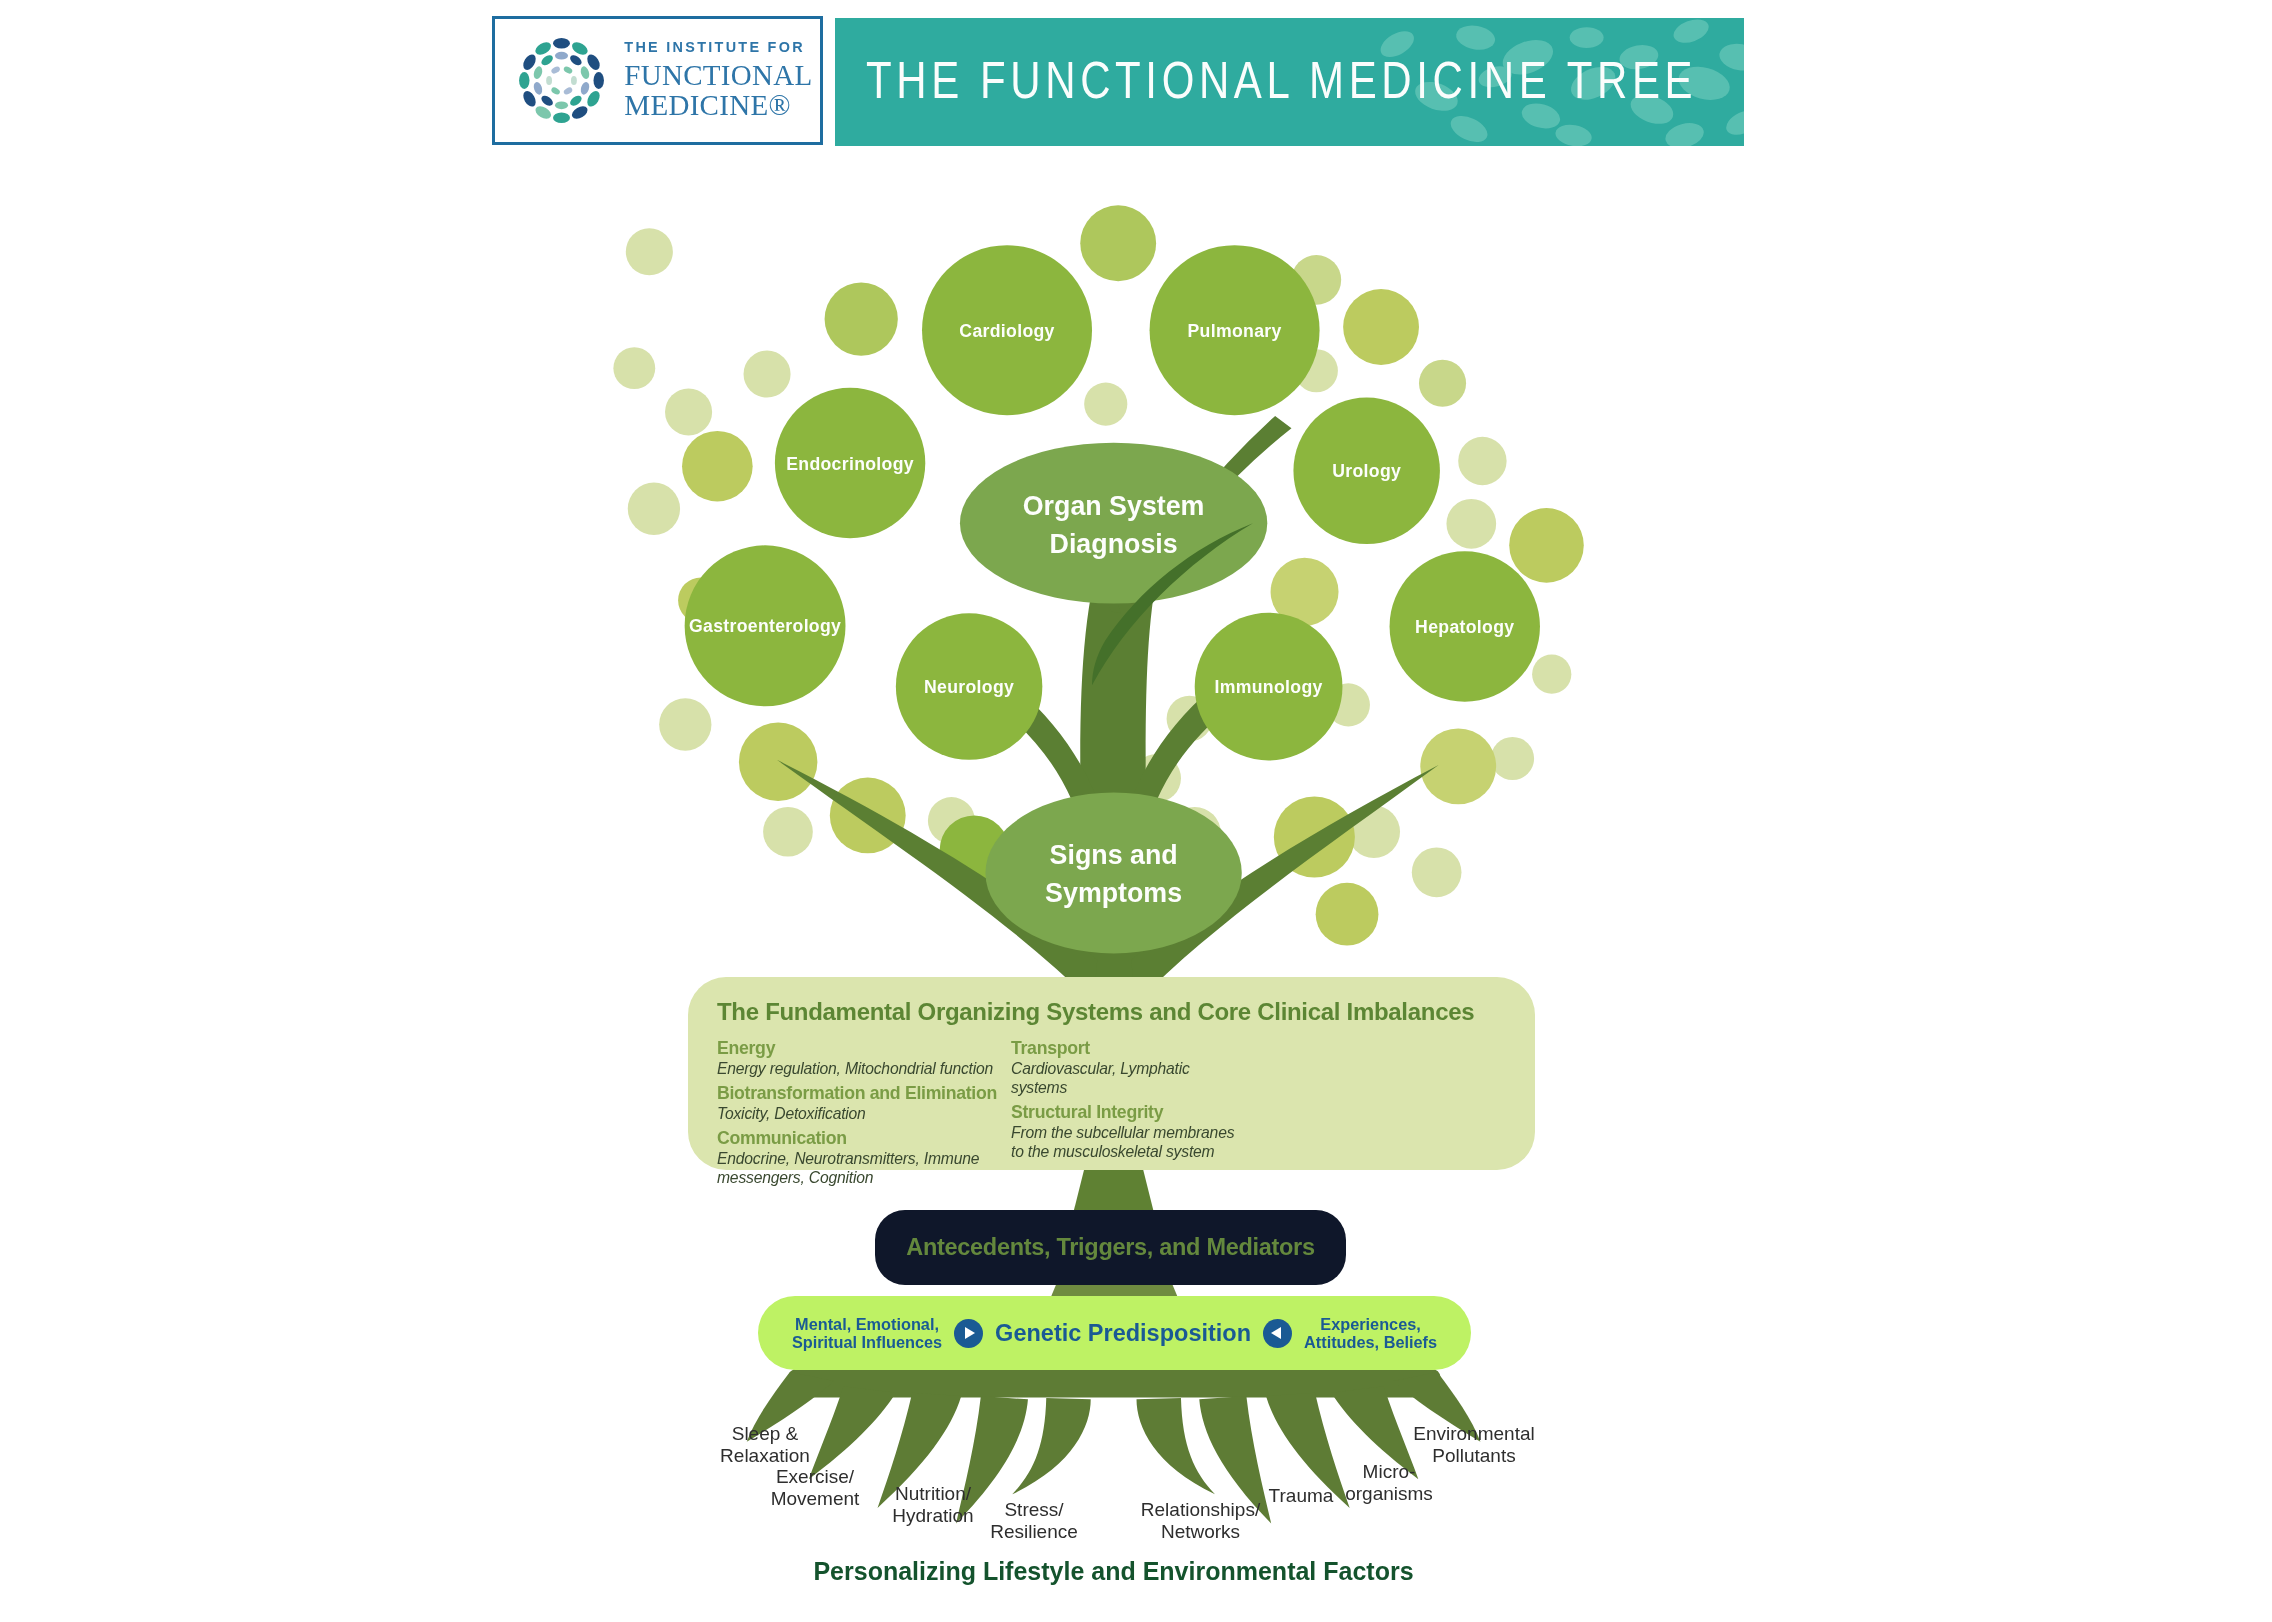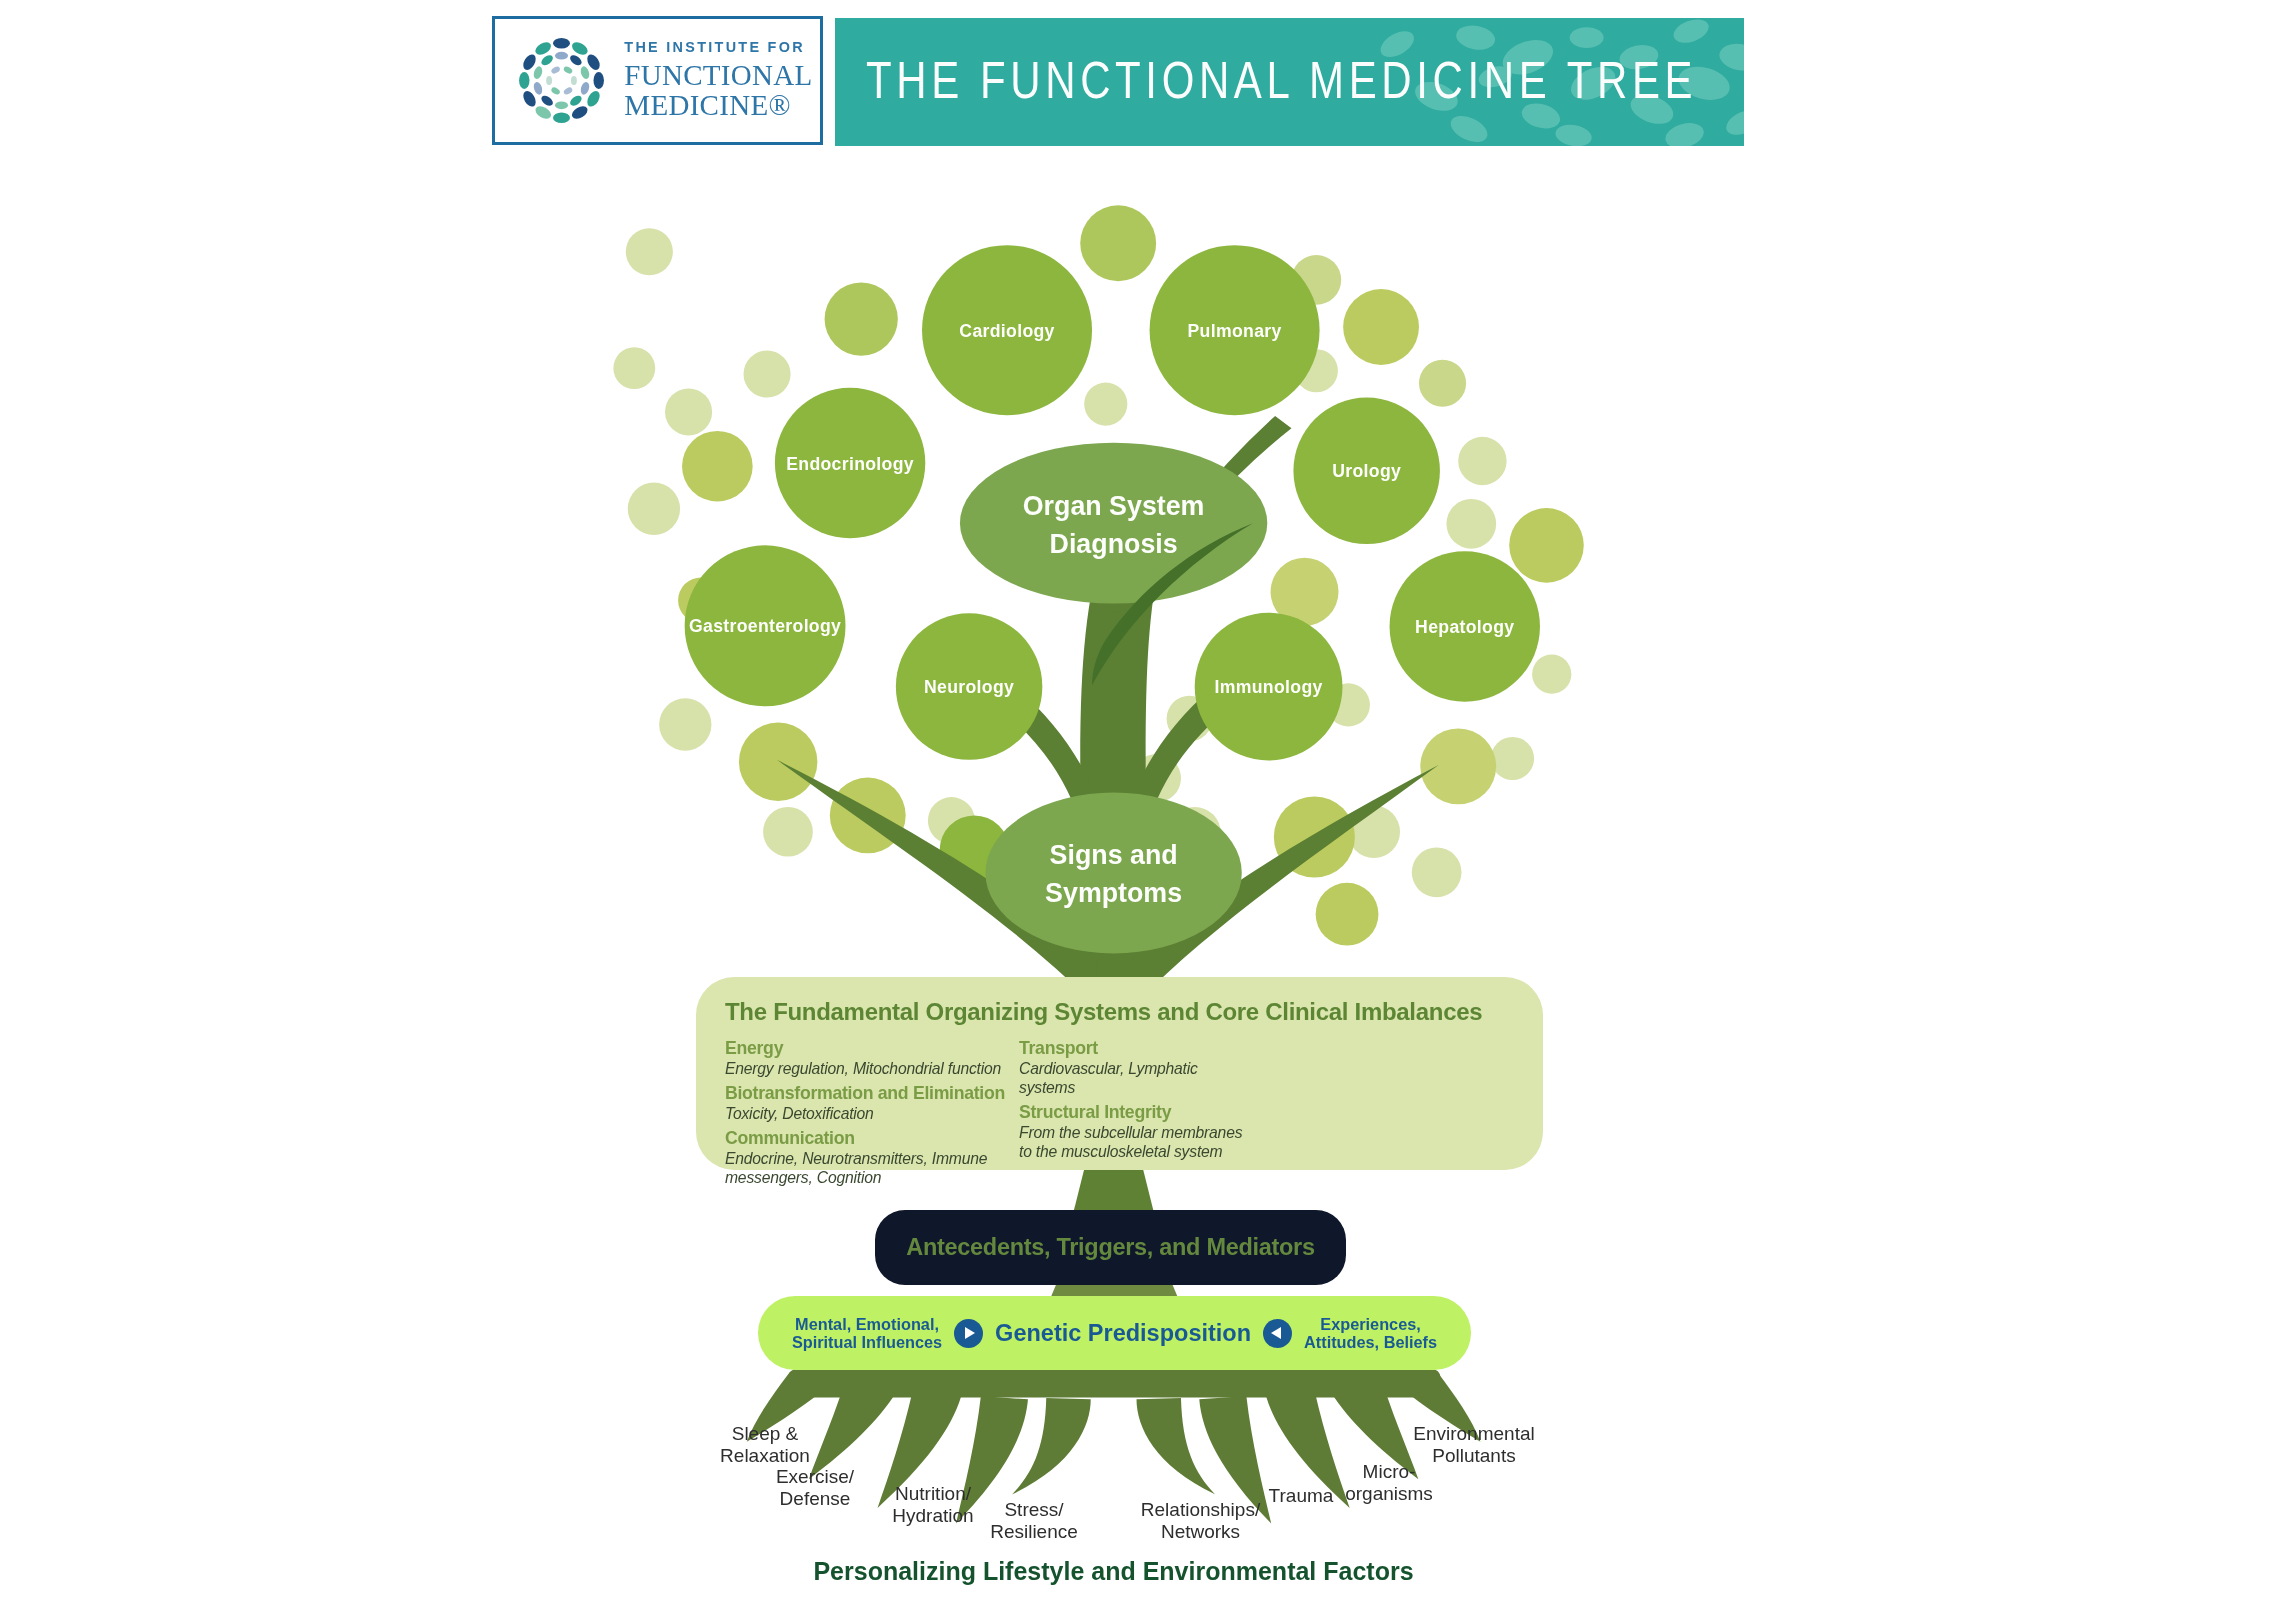--- a/index.html
+++ b/index.html
@@ -13,21 +13,21 @@
   #logo-text{display:flex;flex-direction:column;line-height:1.02;color:#2E75A8;}
   #logo-text .l1{font-size:14.4px;font-weight:bold;letter-spacing:2.3px;margin-bottom:6px;}
   #logo-text .l2,#logo-text .l3{font-family:"Liberation Serif",serif;font-size:29px;letter-spacing:0.3px;}
   #banner{left:835px;top:17.7px;width:909px;height:128px;background:#2FAB9F;overflow:hidden;}
   #banner-title{position:absolute;left:31px;top:50%;transform:translateY(-52%) scaleY(1.22);
                 color:#FAFDFC;font-size:42px;font-weight:400;letter-spacing:4.6px;white-space:nowrap;}
 
   
   .lightbox{background:#DBE5AE;}
   #imbalance-box{left:688px;top:977px;width:847px;height:193px;border-radius:38px;
-                 box-sizing:border-box;padding:21px 29px 15.7px 29px;z-index:3;margin-left:8px;}
+                 box-sizing:border-box;padding:21px 29px 15.7px 29px;z-index:3;}
   #imbalance-title{font-size:24px;font-weight:bold;color:#5C8634;letter-spacing:-0.3px;margin-bottom:10.5px;}
   #imbalance-cols{display:flex;}
   .imb-col{box-sizing:border-box;}
   .imb-col.c1{width:260px;}
   .imb-col.c2{width:294px;}
   .imb-col.c3{width:235px;}
   .imb-h{font-size:17.7px;font-weight:bold;color:#7A9C45;letter-spacing:-0.3px;line-height:1.25;}
   .imb-b{font-size:15.7px;font-style:italic;color:#39482F;letter-spacing:-0.2px;line-height:1.22;margin-bottom:3.9px;}
 
   #atm-bar{left:875px;top:1210px;width:471px;height:75px;border-radius:30px;background:#0f172a;
@@ -284,21 +284,21 @@
     <span>Attitudes, Beliefs</span>
   </div>
 </div>
 
 <div class="root-label" style="left:693px;top:1423px;width:144px;">
   <span>Sleep &amp;</span>
     <span>Relaxation</span>
   </div>
 <div class="root-label" style="left:743px;top:1466px;width:144px;">
   <span>Exercise/</span>
-    <span>Defense</span>
+    <span>Movement</span>
   </div>
 <div class="root-label" style="left:861px;top:1483px;width:144px;">
   <span>Nutrition/</span>
     <span>Hydration</span>
   </div>
 <div class="root-label" style="left:962px;top:1499px;width:144px;">
   <span>Stress/</span>
     <span>Resilience</span>
   </div>
 <div class="root-label" style="left:1122px;top:1499px;width:157px;">

